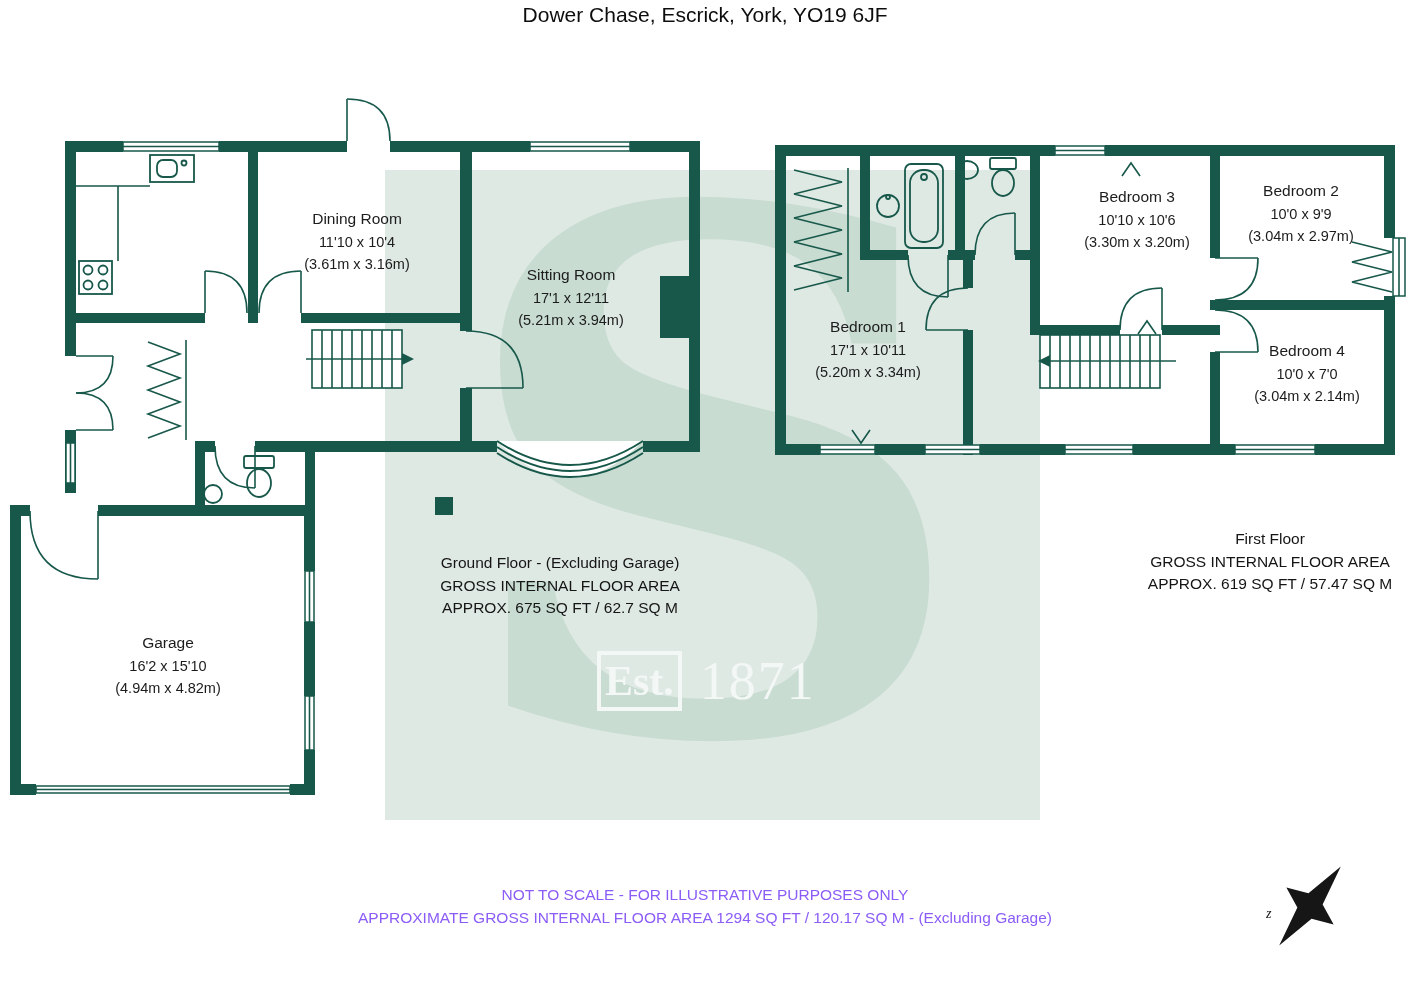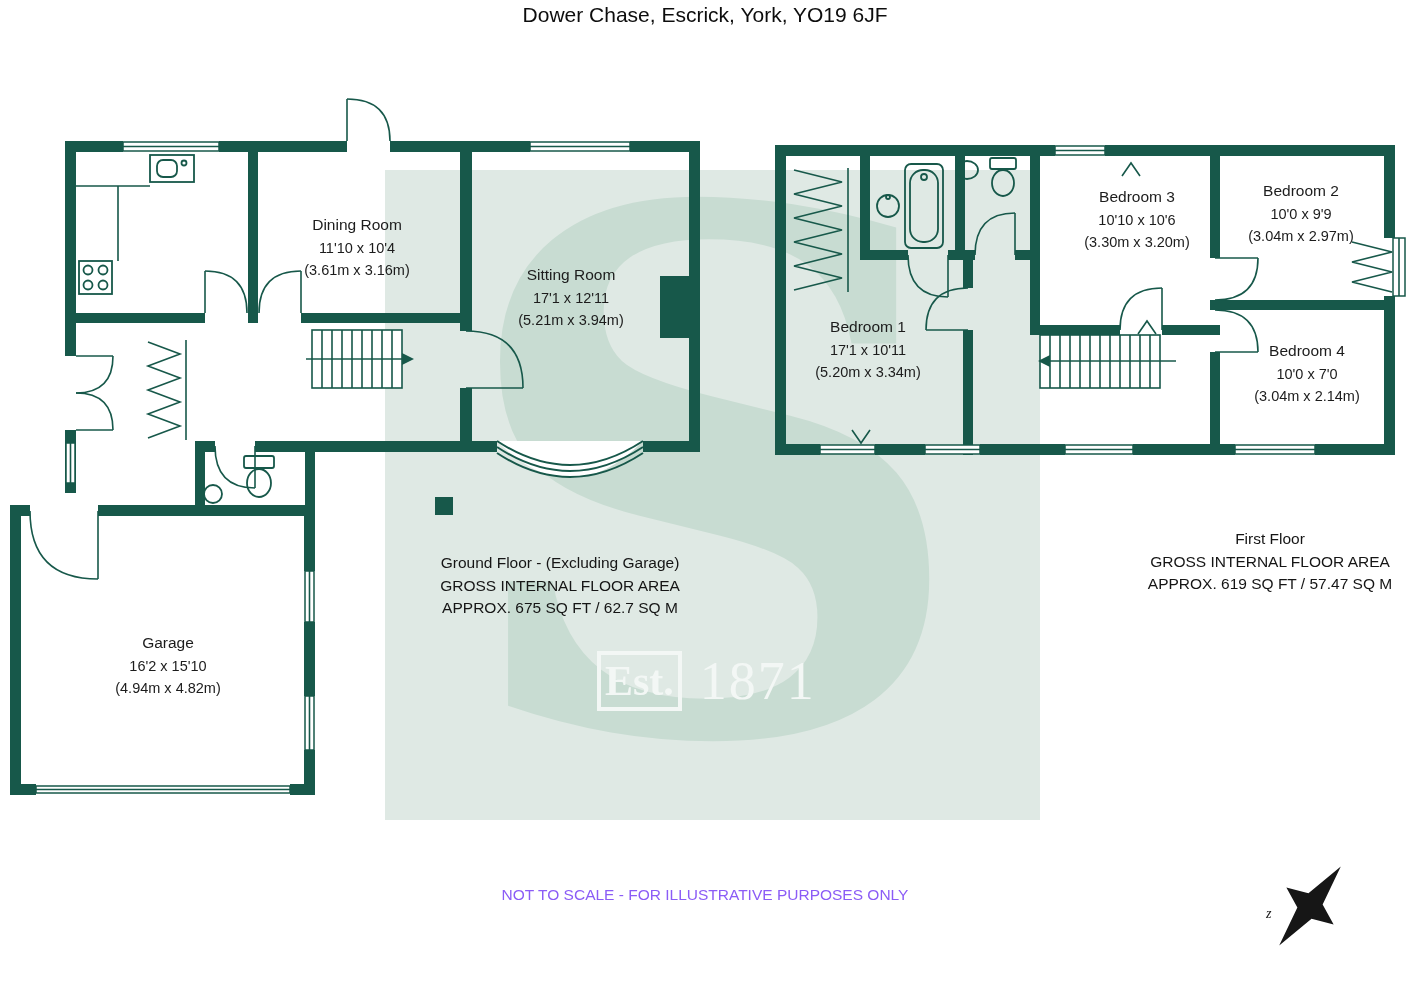--- a/index.html
+++ b/index.html
@@ -279,21 +279,21 @@
     </g>
 
     <g>
       <path class="compass-star" transform="translate(1310,906) rotate(38)" d="M0 -50L9 -9L30 0L9 9L0 50L-9 9L-30 0L-9 -9Z"></path>
       <text class="compass-label" x="1266" y="918">z</text>
     </g>
   </svg>
 
   <div class="title">Dower Chase, Escrick, York, YO19 6JF</div>
 
-  <div class="room-label" style="left:357px;top:216px">
+  <div class="room-label" style="left:357px;top:210px">
     <div class="rname">Dining Room</div>
     <div class="rdim">11'10 x 10'4</div>
     <div class="rdim">(3.61m x 3.16m)</div>
   </div>
   <div class="room-label" style="left:571px;top:266px">
     <div class="rname">Sitting Room</div>
     <div class="rdim">17'1 x 12'11</div>
     <div class="rdim">(5.21m x 3.94m)</div>
   </div>
   <div class="room-label" style="left:168px;top:634px">
@@ -329,15 +329,16 @@
     <div>APPROX. 675 SQ FT / 62.7 SQ M</div>
   </div>
   <div class="area-label" style="left:1270px;top:528px">
     <div>First Floor</div>
     <div>GROSS INTERNAL FLOOR AREA</div>
     <div>APPROX. 619 SQ FT / 57.47 SQ M</div>
   </div>
 
   <div class="footer">
     <div>NOT TO SCALE - FOR ILLUSTRATIVE PURPOSES ONLY</div>
+    <div>APPROXIMATE GROSS INTERNAL FLOOR AREA 1294 SQ FT / 120.17 SQ M - (Excluding Garage)</div>
   </div>
 
 </div>
 
 </body></html>

